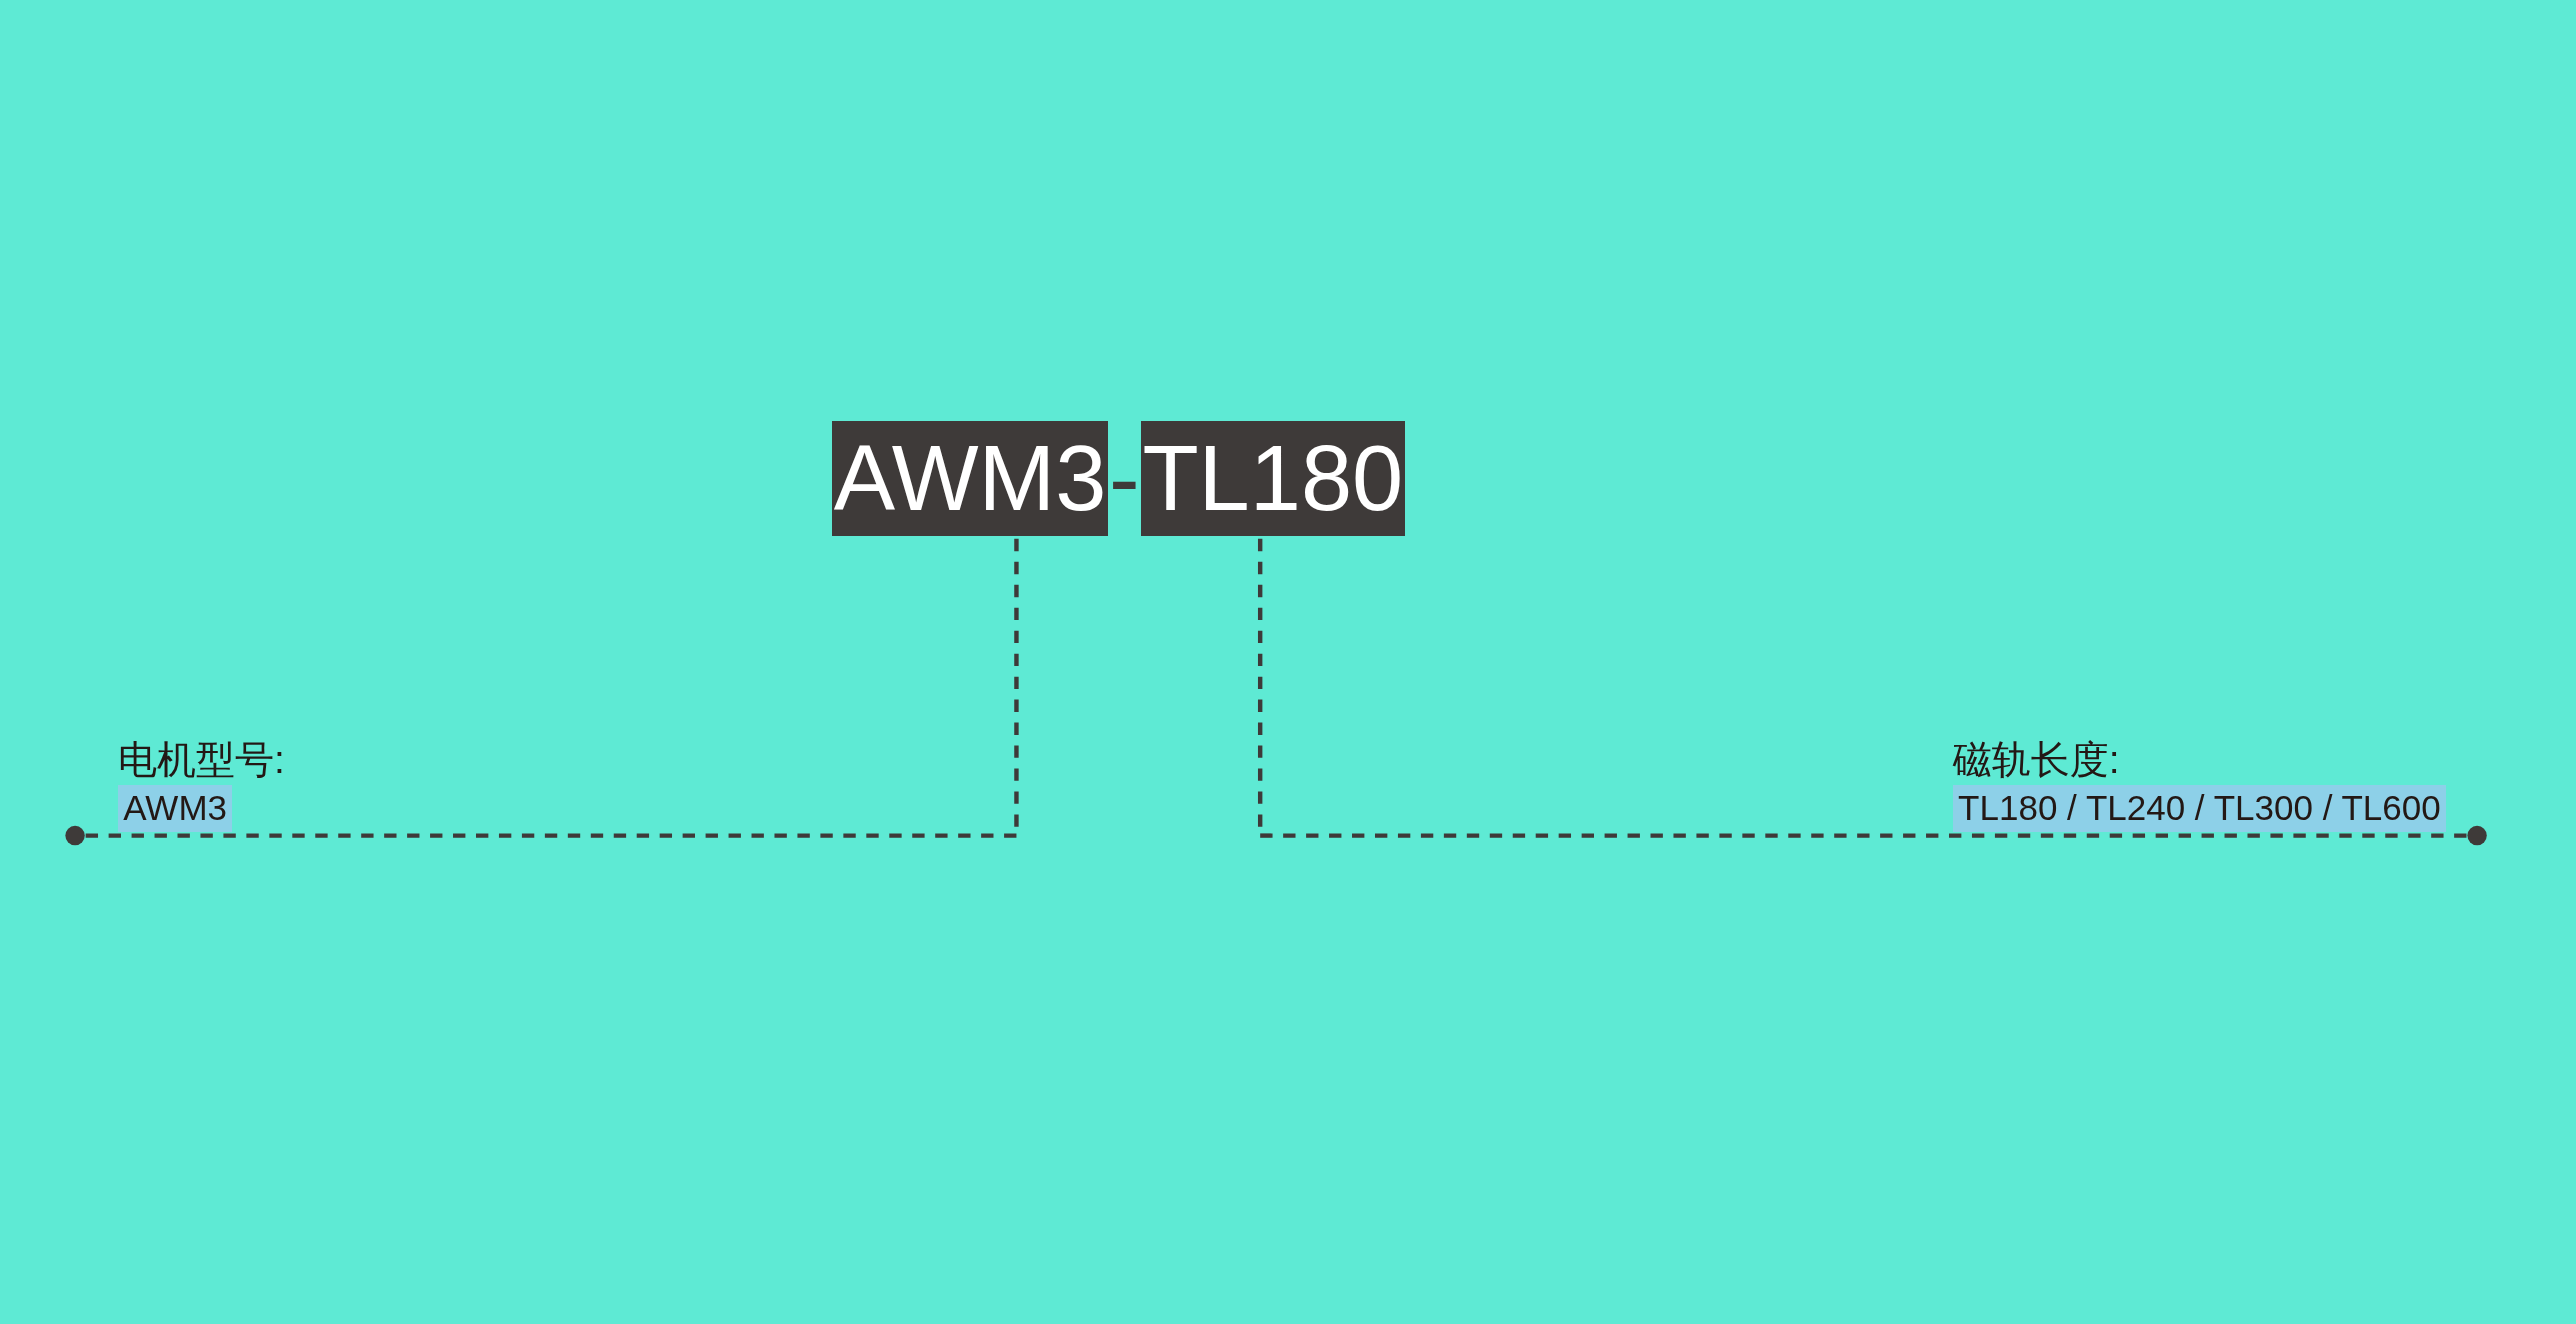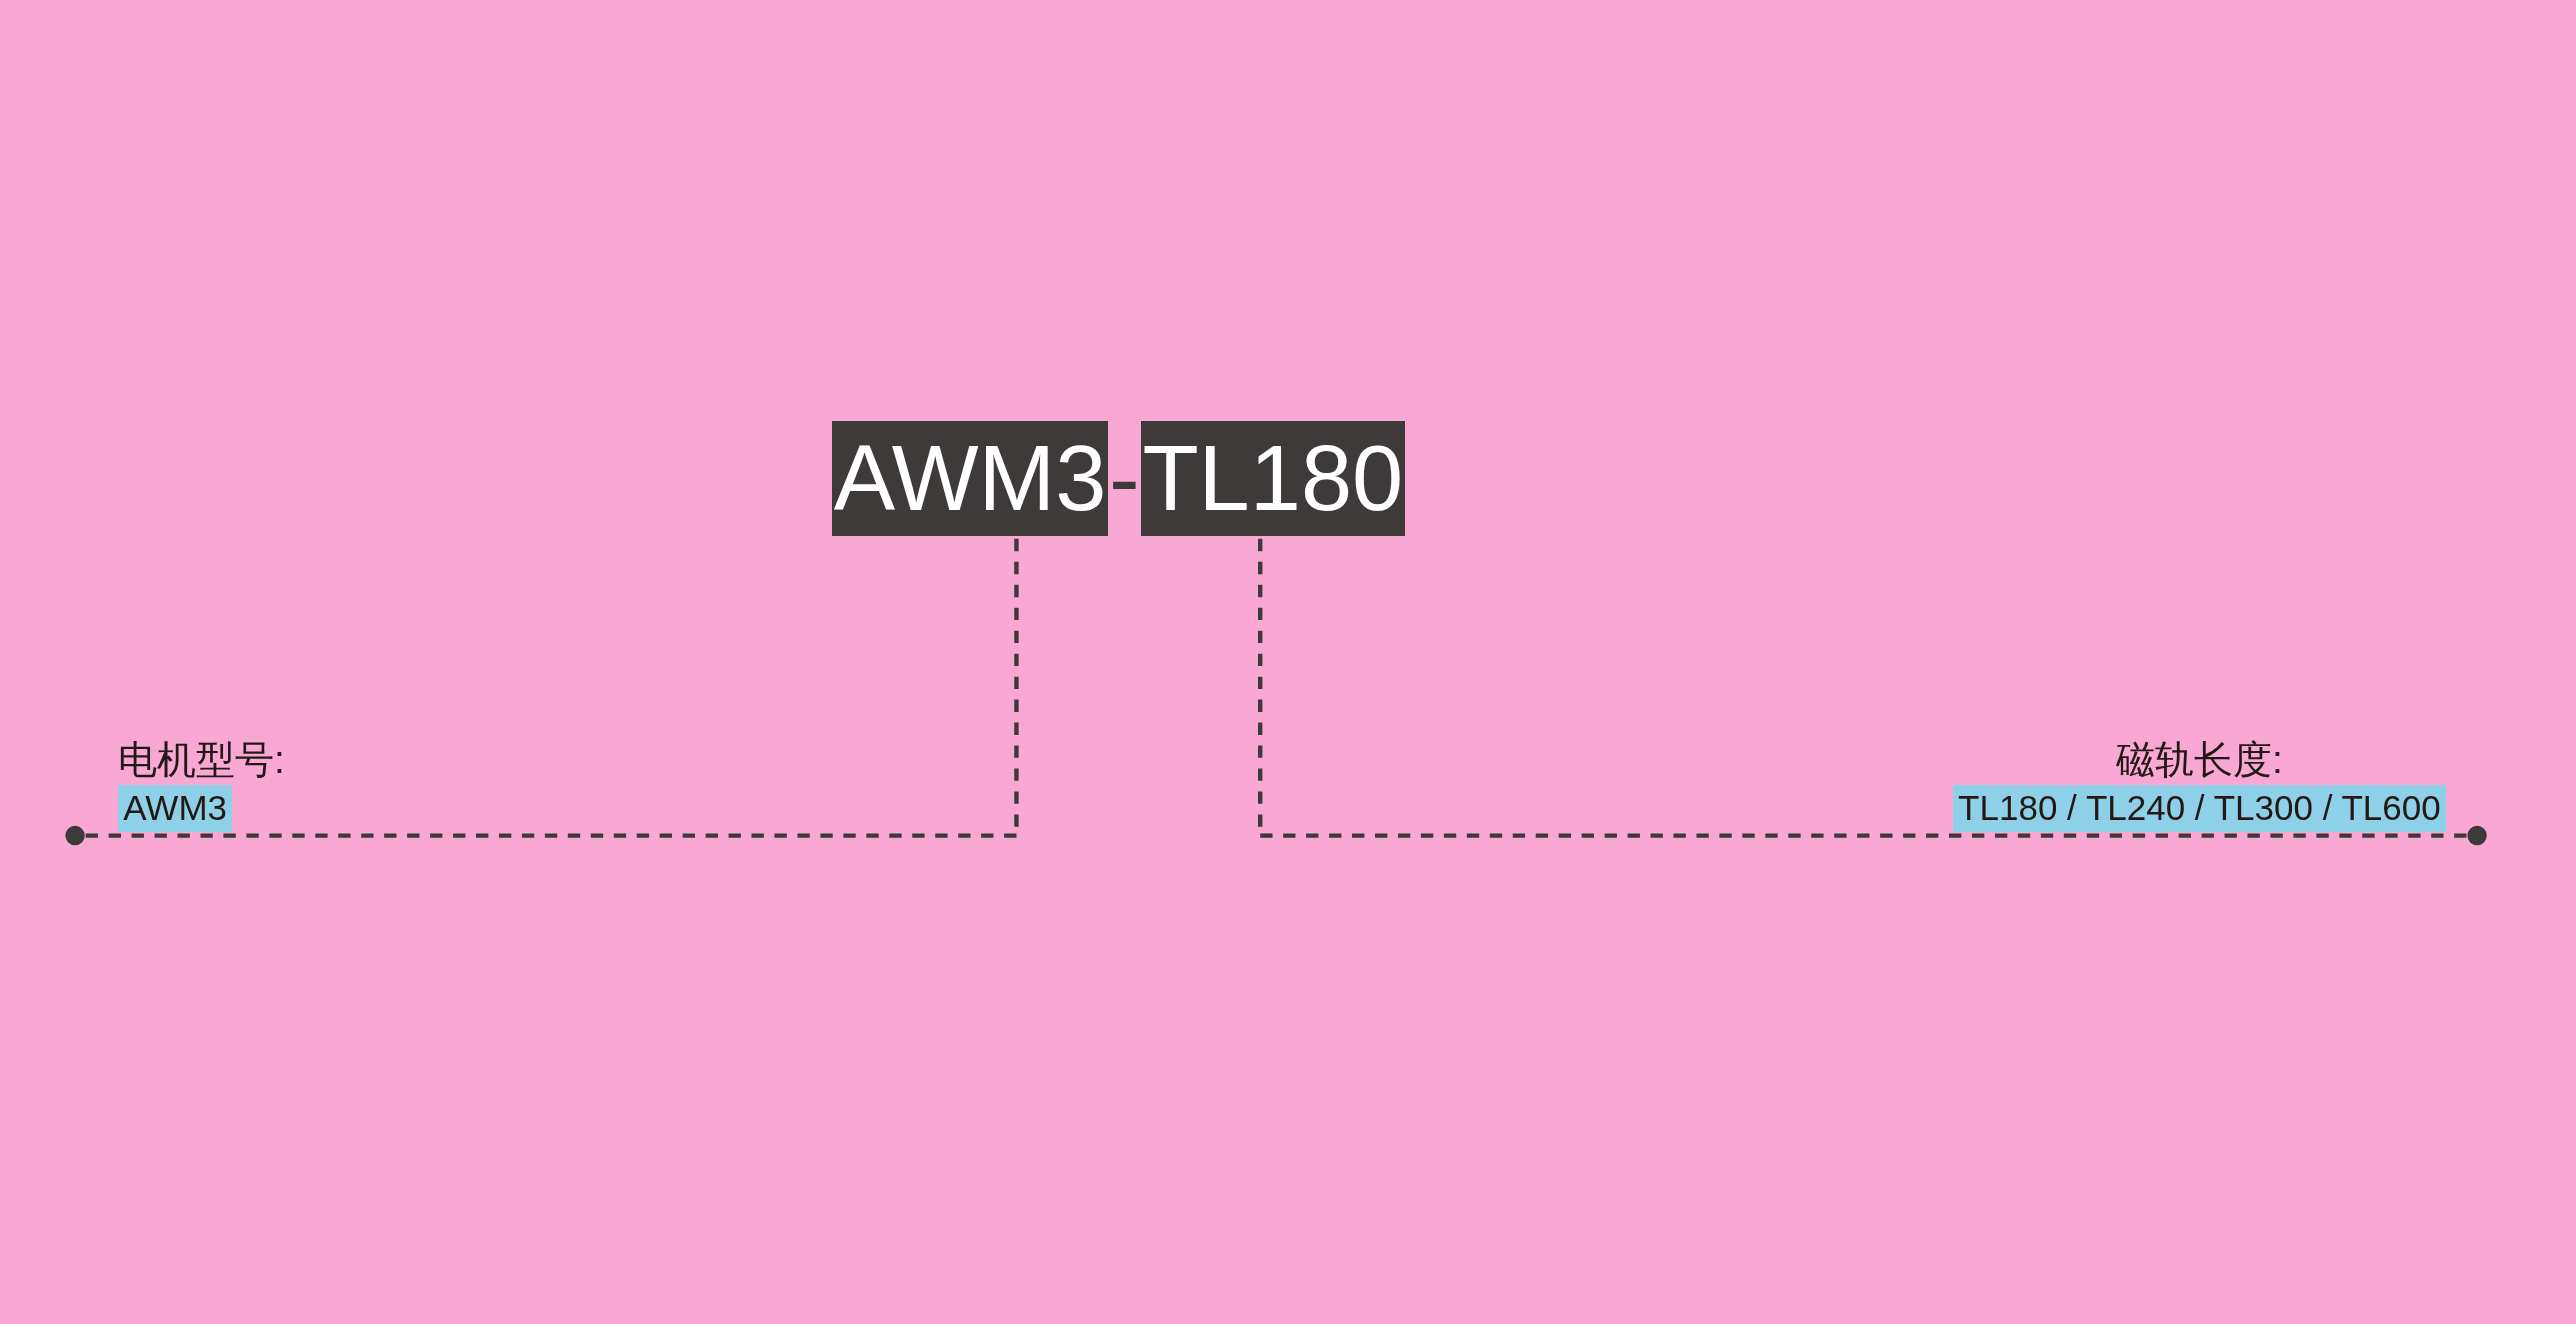--- a/index.html
+++ b/index.html
@@ -7,21 +7,21 @@
     padding: 0;
     background: #ffffff;
   }
   body {
     font-family: "Liberation Sans", "DejaVu Sans", sans-serif;
   }
   #canvas {
     position: relative;
     width: 2576px;
     height: 1325px;
-    background: #f9a8d4;
+    background: #5eead4;
     overflow: hidden;
   }
 
   
   .code-title {
     position: absolute;
     left: 832px;
     top: 422px;
     height: 113px;
     display: flex;
@@ -76,21 +76,21 @@
   }
 
   .leaf-left {
     left: 118px;
     top: 738px;
     align-items: flex-start;
   }
   .leaf-right {
     right: 130px;
     top: 738px;
-    align-items: center;
+    align-items: flex-start;
   }
   .leaf-right .leaf-caption { text-align: right; }
 </style>
 </head>
 <body>
 
 <div id="canvas">
 
   <div class="code-title">
     <span class="code-seg">AWM3</span>

